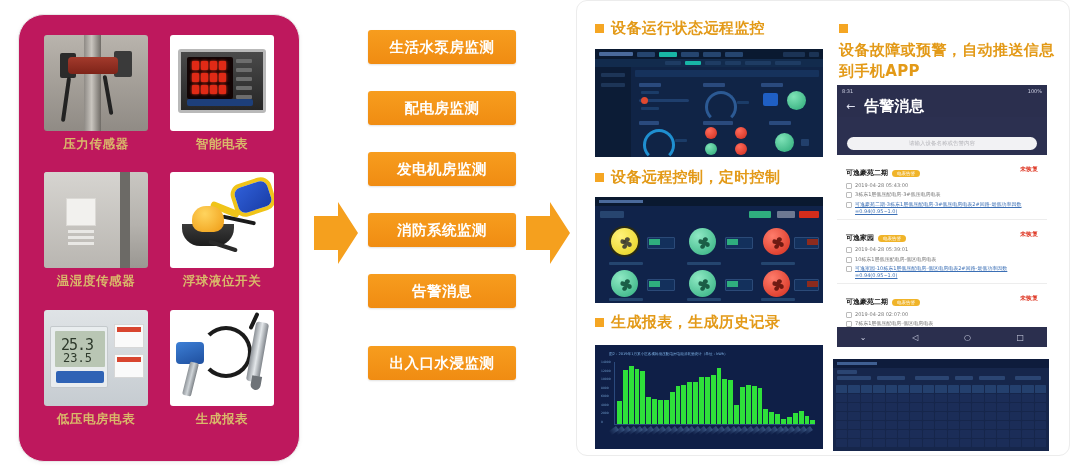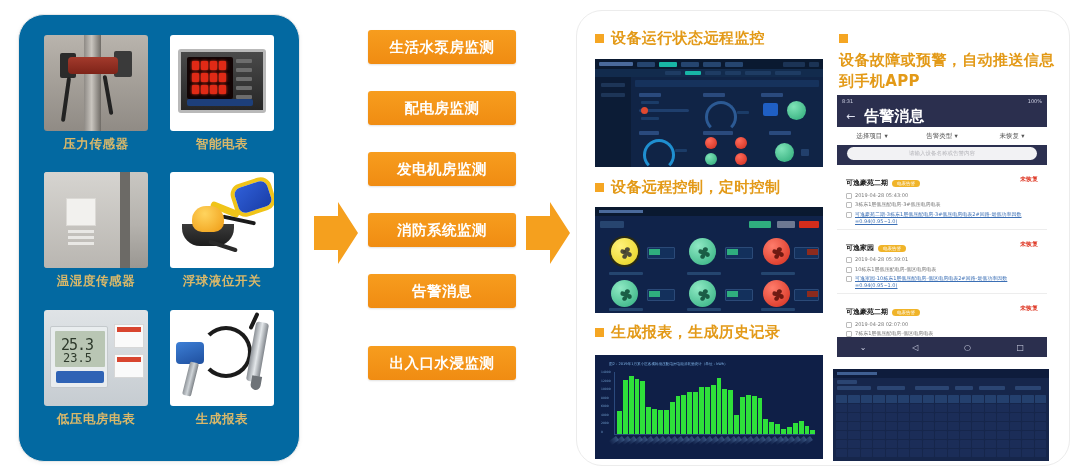--- a/index.html
+++ b/index.html
@@ -8,21 +8,21 @@
     background:#ffffff;
     font-family:"DejaVu Sans","Liberation Sans",sans-serif;
     overflow:hidden;
     position:relative;
   }
   .stage{position:relative;width:1080px;height:474px;}
 
   
   .left-card{
     position:absolute;left:18px;top:14px;width:280px;height:446px;
-    background:#0369a1;border:1px solid #e9e9e9;border-radius:26px;
+    background:#be185d;border:1px solid #e9e9e9;border-radius:26px;
     box-shadow:0 1px 4px rgba(0,0,0,.05);
   }
   .dev-grid{
     position:absolute;left:20px;top:20px;width:240px;height:406px;
     display:grid;grid-template-columns:1fr 1fr;grid-template-rows:1fr 1fr 1fr;
     column-gap:12px;row-gap:6px;
   }
   .dev{display:flex;flex-direction:column;align-items:center;justify-content:flex-start;}
   .dev-img{
     width:104px;height:96px;border-radius:3px;overflow:hidden;position:relative;
@@ -102,22 +102,22 @@
     width:148px;height:34px;margin-bottom:27px;
     background:linear-gradient(180deg,#f79d1e,#f08c12);
     border-radius:3px;display:flex;align-items:center;justify-content:center;
     color:#ffffff;font-size:14.5px;font-weight:700;letter-spacing:.5px;
     box-shadow:0 1px 2px rgba(0,0,0,.12);
   }
   .pill:last-child{margin-bottom:0;margin-top:38px;}
 
   
   .right-card{
-    position:absolute;left:576px;top:10px;width:492px;height:454px;
-    background:#fff;border:1px solid #ececec;border-radius:26px;
+    position:absolute;left:576px;top:0;width:492px;height:454px;
+    background:#fff;border:1px solid #ececec;border-radius:11px;
   }
   .sec-title{
     display:flex;align-items:flex-start;gap:7px;
     color:#e39a18;font-weight:800;font-size:15px;letter-spacing:.4px;line-height:21px;
   }
   .bullet{width:9px;height:9px;background:#f5a623;flex:0 0 9px;margin-top:6px;}
 
   
   .r-t1{position:absolute;left:18px;top:17px;width:230px;}
   .r-t2{position:absolute;left:262px;top:17px;width:218px;flex-direction:column;}
@@ -591,25 +591,20 @@
 
     <div class="shot phone">
       <div class="ph-status">
         <span>8:31</span>
         <span>100%</span>
       </div>
       <div class="ph-title">
         <span class="ph-back">←</span>
         <span class="ph-ttxt">告警消息</span>
       </div>
-      <div class="ph-filters">
-        <div><span>选择项目</span> ▾</div>
-        <div><span>告警类型</span> ▾</div>
-        <div><span>未恢复</span> ▾</div>
-      </div>
       <div class="ph-search">
         <span>请输入设备名称或告警内容</span>
       </div>
       <div class="ph-list">
 
         <div class="ph-item">
           <div class="ph-irow">
             <div><span class="ph-name">可逸豪苑二期</span><span class="ph-badge">电表告警</span></div>
             <span class="ph-st">未恢复</span>
           </div>

